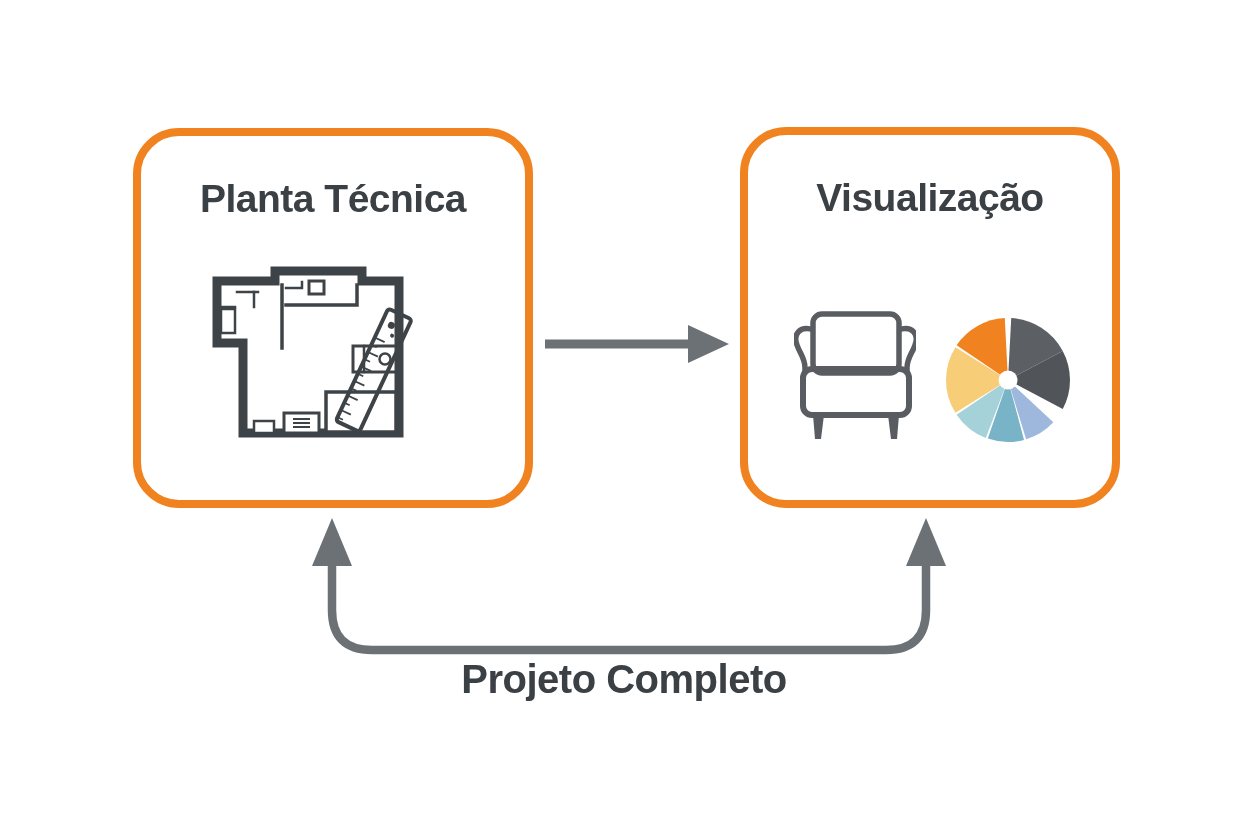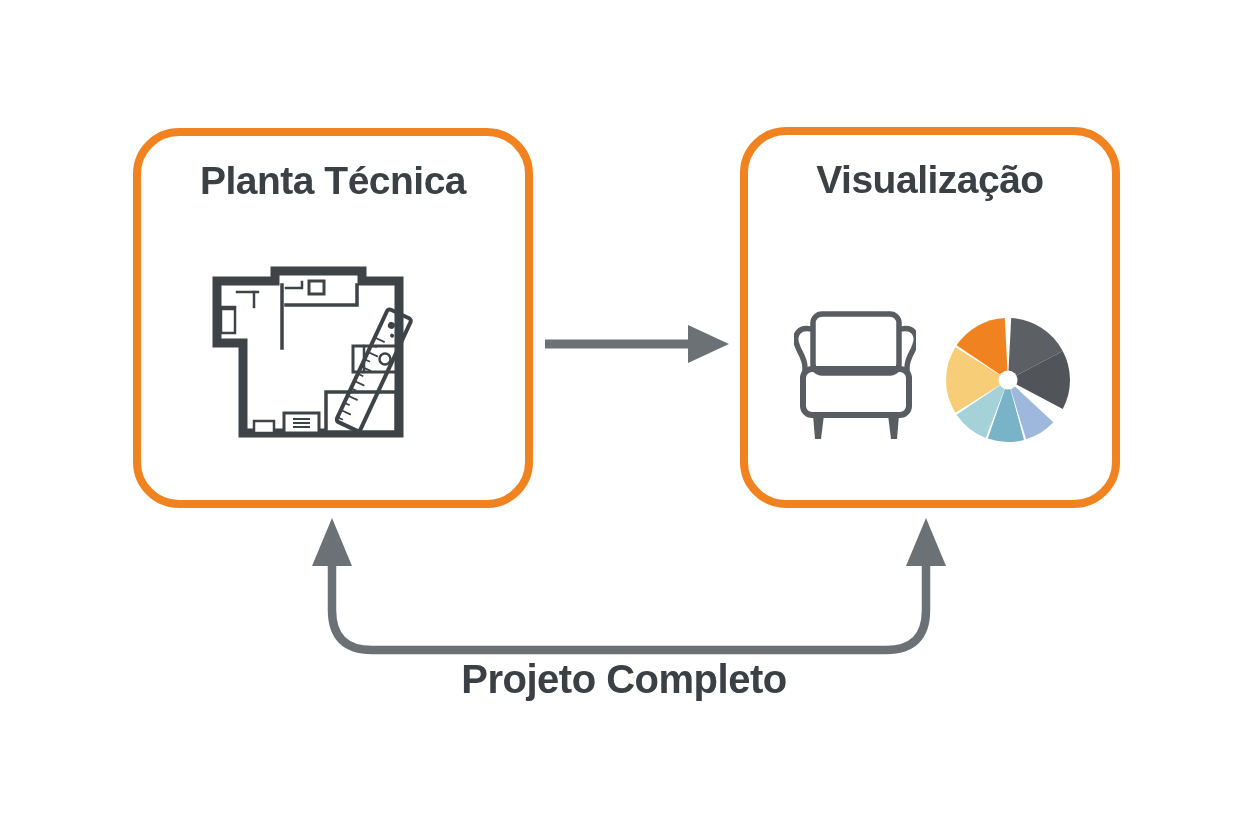--- a/index.html
+++ b/index.html
@@ -8,21 +8,21 @@
     font-family:"Liberation Sans", sans-serif;
     --orange:#F0831F; --gray:#6C7176; --text:#3B4045; --ink:#3E4347; --chair:#595D62;
   }
   .node{
     position:absolute;background:#ffffff;border:8px solid var(--orange);
     border-radius:46px;box-sizing:border-box;text-align:center;
   }
   #node-planta{left:133px;top:128px;width:400px;height:380px;}
   #node-visualizacao{left:740px;top:127px;width:380px;height:381px;}
   .node-title{
-    margin-top:22px;font-size:39px;line-height:46px;font-weight:700;
+    margin-top:40px;font-size:39px;line-height:46px;font-weight:700;
     color:var(--text);letter-spacing:-0.5px;
   }
   .abs{position:absolute;}
   #bottom-label{
     position:absolute;left:0;top:657px;width:1248px;text-align:center;
     font-size:40px;font-weight:700;color:var(--text);letter-spacing:-0.5px;
   }
   .fp-stroke{stroke:var(--ink);fill:none;}
   .fp-fill{fill:var(--ink);}
   .chair-stroke{stroke:var(--chair);fill:none;}

